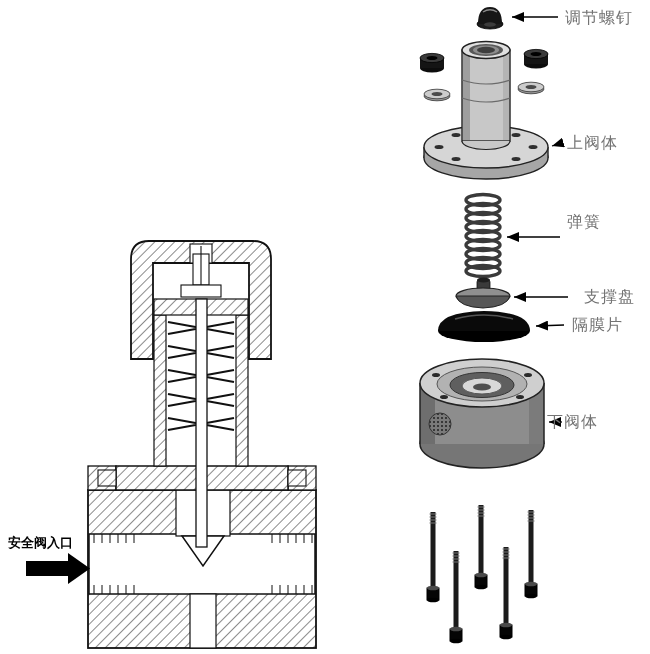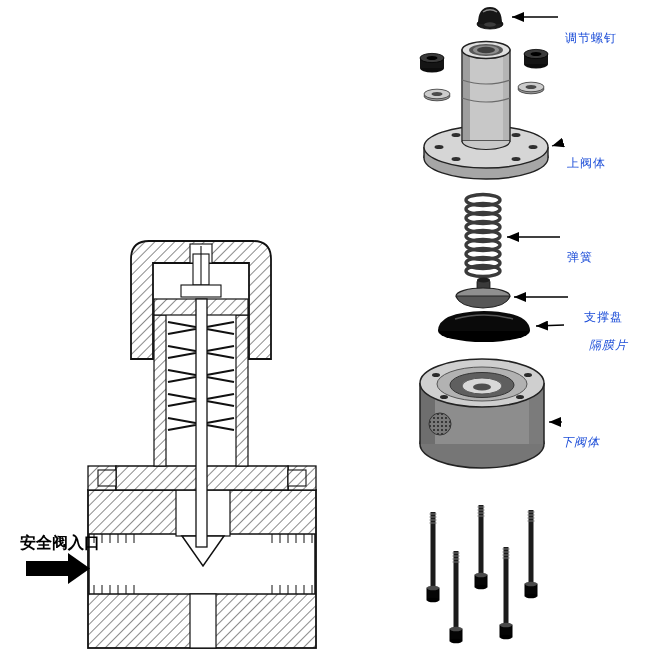--- a/index.html
+++ b/index.html
@@ -7,42 +7,41 @@
     width: 650px; height: 654px;
     background: #ffffff;
     font-family: "DejaVu Sans", sans-serif;
     position: relative;
     overflow: hidden;
   }
   .canvas { position: absolute; left: 0; top: 0; width: 650px; height: 654px; }
   svg.art { position: absolute; left: 0; top: 0; display: block; }
   .part-label {
     position: absolute;
-    font-size: 12px;
-    color: #1d4ed8;
+    font-size: 16px;
+    color: #737373;
     white-space: nowrap;
     letter-spacing: 1px;
     line-height: 16px;
-    margin-top: 20px;
   }
   .inlet-label {
     position: absolute;
-    left: 20px; top: 536px;
-    font-size: 16px;
+    left: 8px; top: 536px;
+    font-size: 13px;
     font-weight: bold;
     color: #000;
     white-space: nowrap;
     line-height: 13px;
   }
   .lbl-adjust   { left: 565px; top: 10px; }
   .lbl-upper    { left: 567px; top: 135px; font-family: Liberation Serif, serif; }
-  .lbl-spring   { left: 567px; top: 229px; }
+  .lbl-spring   { left: 567px; top: 215px; font-family: Liberation Mono, monospace; }
   .lbl-support  { left: 584px; top: 289px; }
-  .lbl-diaphragm{ left: 589px; top: 317px; font-style: italic; }
-  .lbl-lower    { left: 561px; top: 414px; font-style: italic; }
+  .lbl-diaphragm{ left: 572px; top: 317px; }
+  .lbl-lower    { left: 547px; top: 414px; }
 </style>
 </head>
 <body>
 
 <div class="canvas">
 
   <svg class="art" width="650" height="654" viewBox="0 0 650 654">
     <defs>
       <pattern id="hatch" width="7" height="7" patternUnits="userSpaceOnUse" patternTransform="rotate(45)">
         <rect width="7" height="7" fill="#ffffff"></rect>

